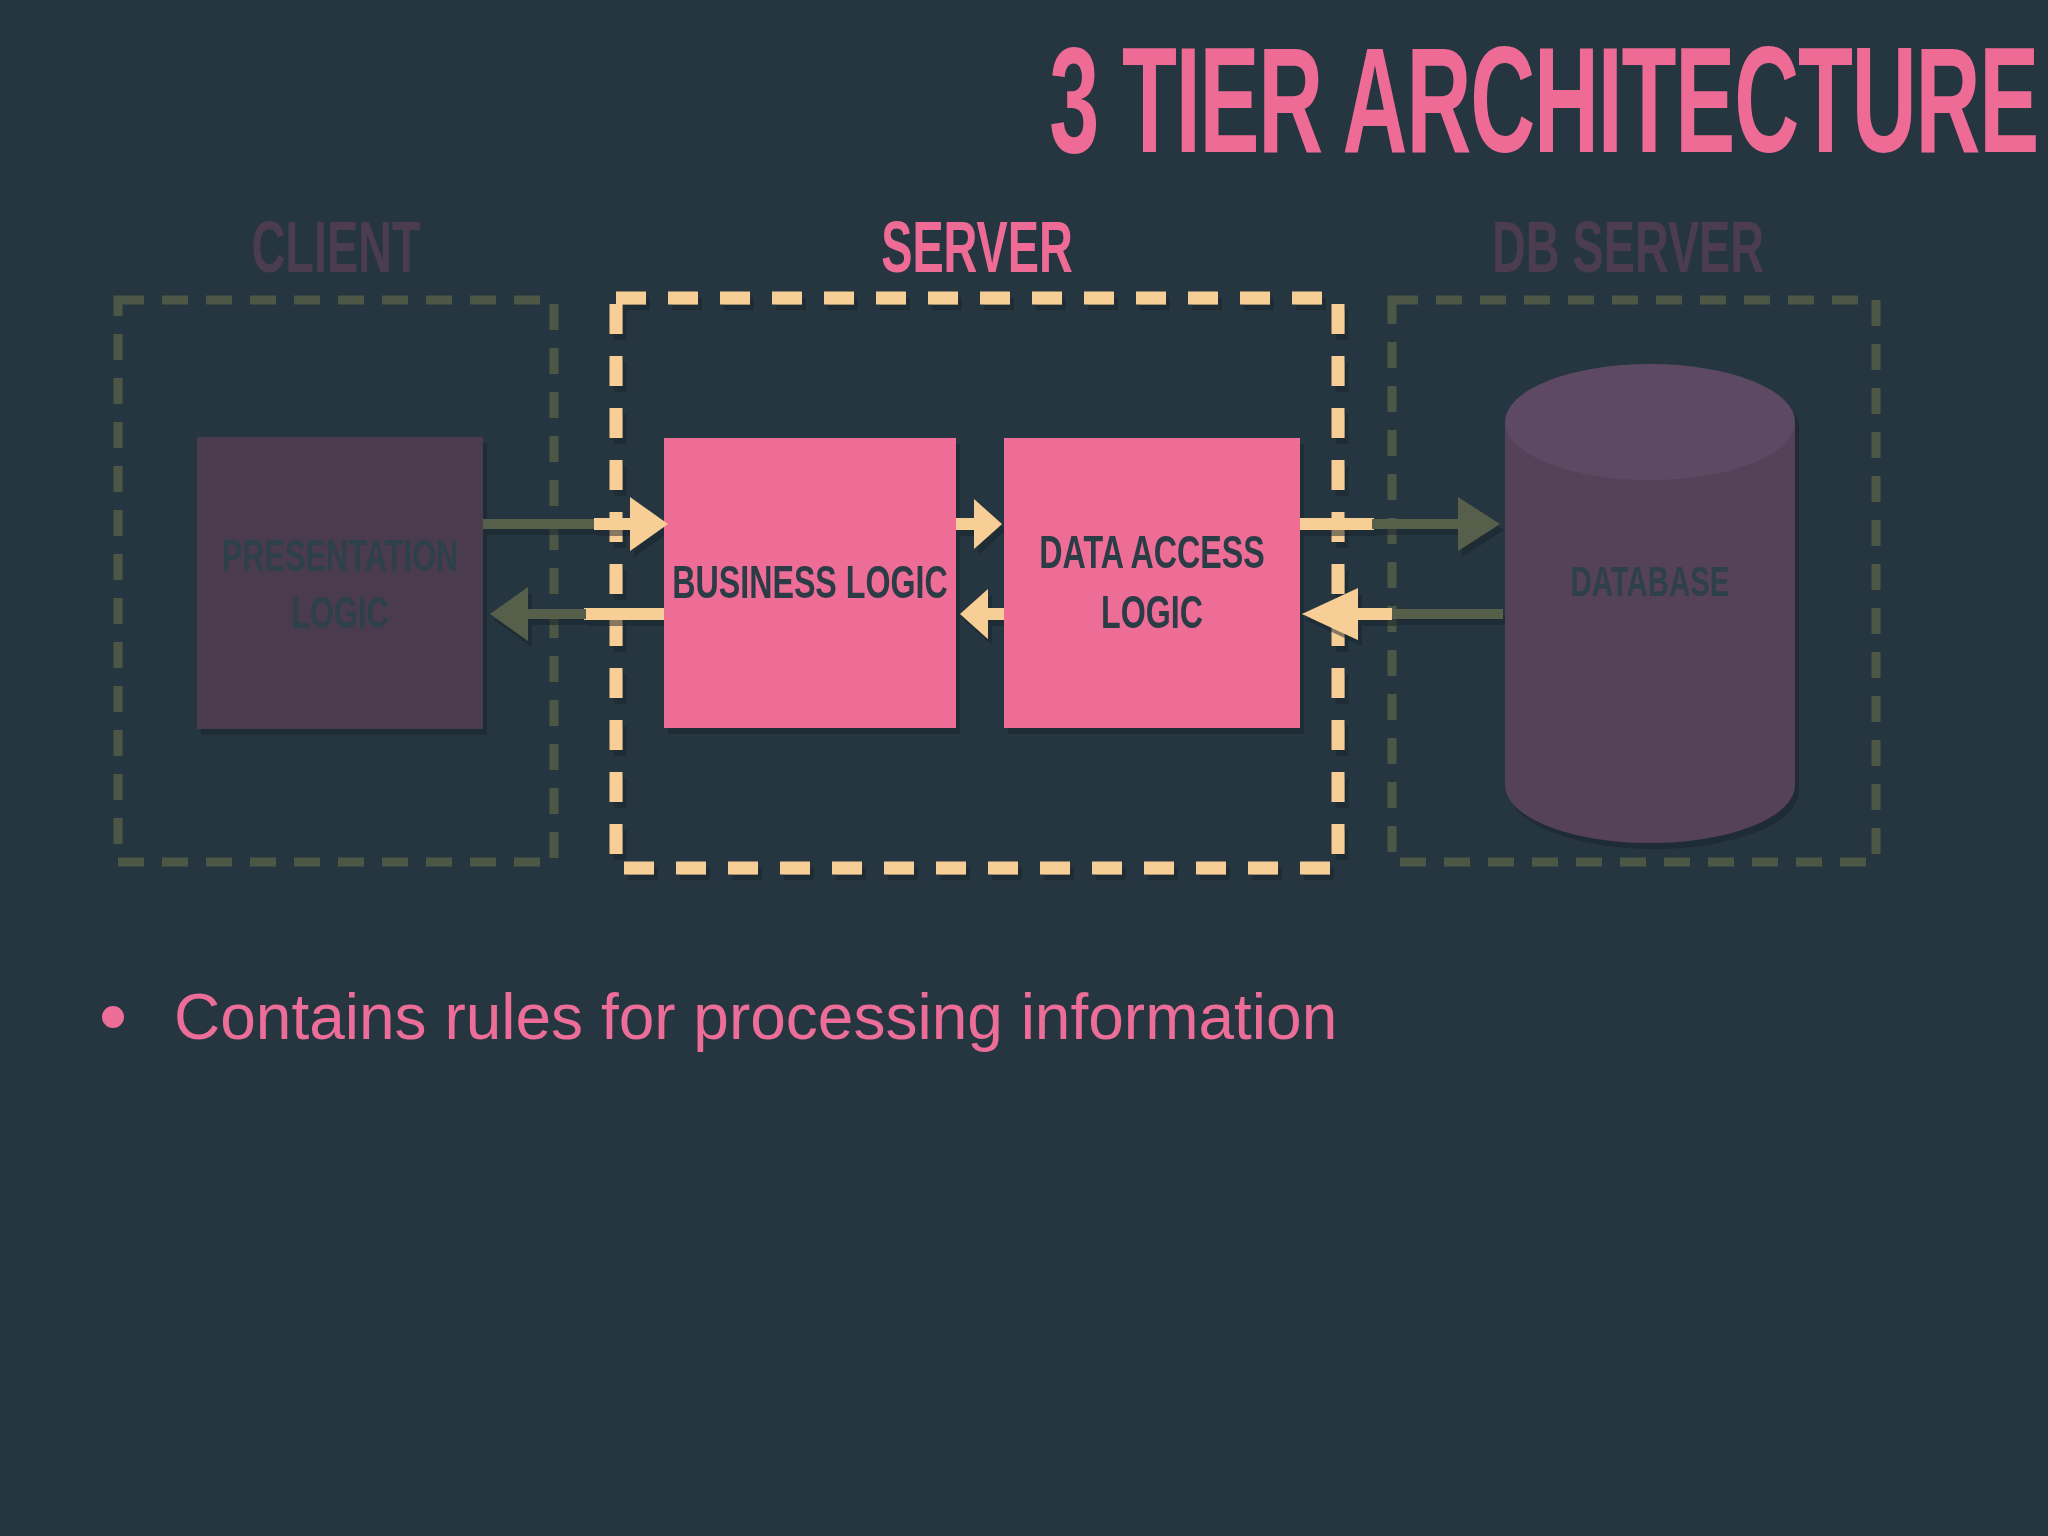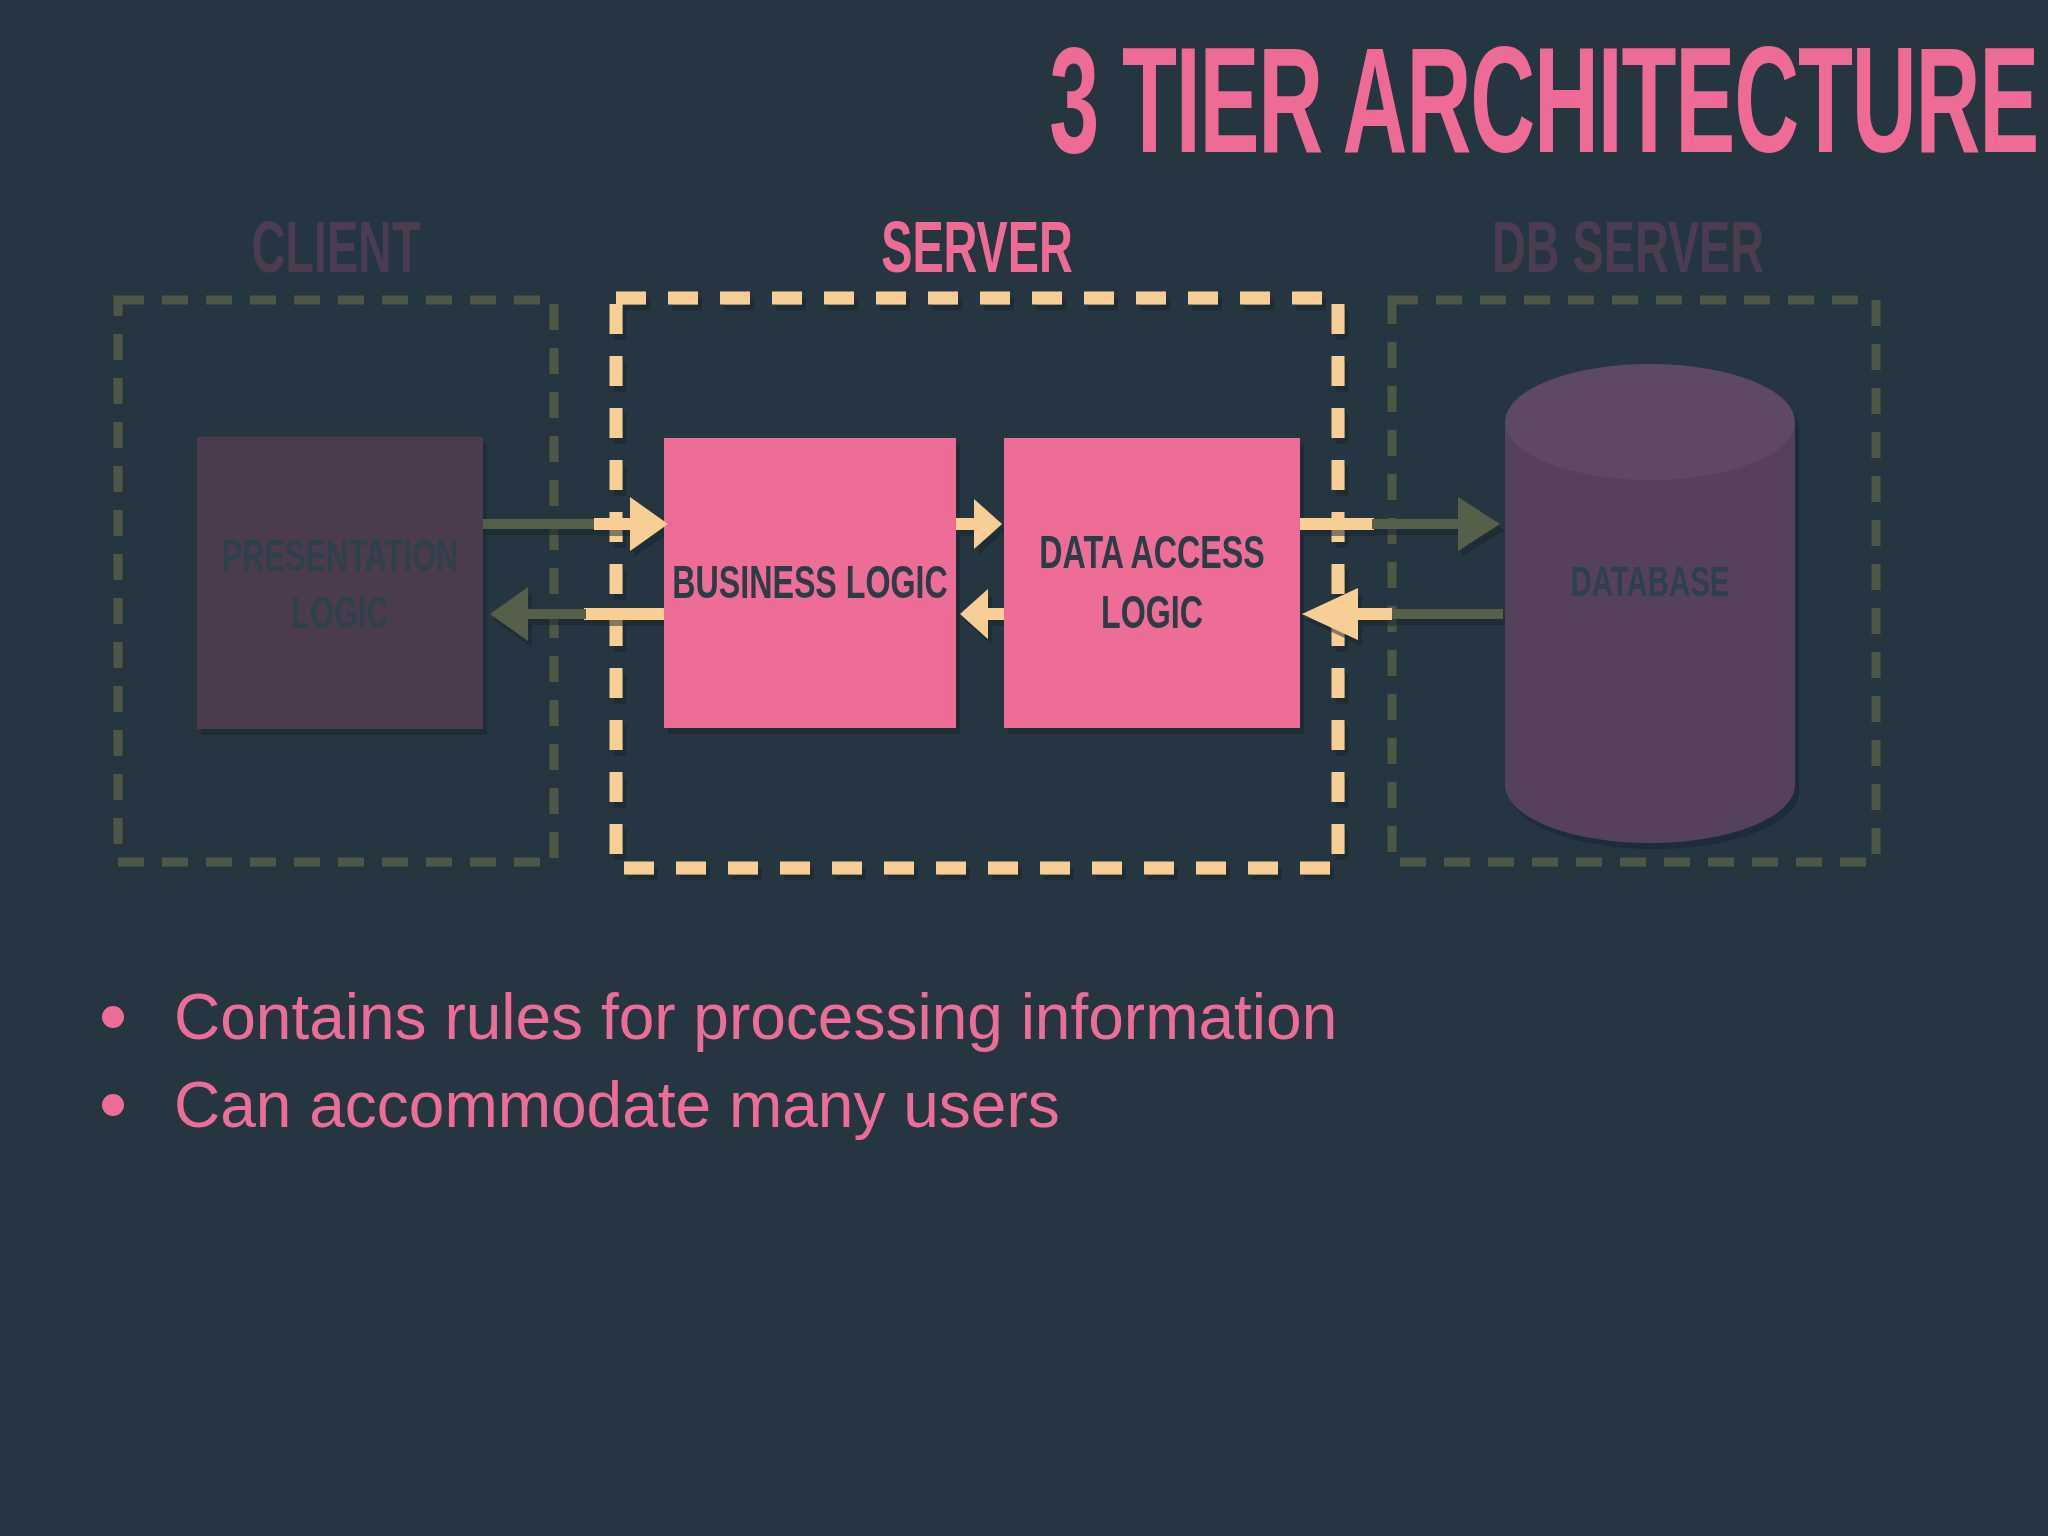--- a/index.html
+++ b/index.html
@@ -119,19 +119,15 @@
   <div class="node-label presentation">PRESENTATION LOGIC</div>
   <div class="node-label business">BUSINESS LOGIC</div>
   <div class="node-label dataaccess">DATA ACCESS LOGIC</div>
   <div class="node-label database">DATABASE</div>
 
   <ul class="bullets">
     <li>
       <span class="dot"></span>
       <span>Contains rules for processing information</span>
     </li>
-    <li>
-      <span class="dot"></span>
-      <span>Can accommodate many users</span>
-    </li>
   </ul>
 
 </div>
 
 </body></html>

